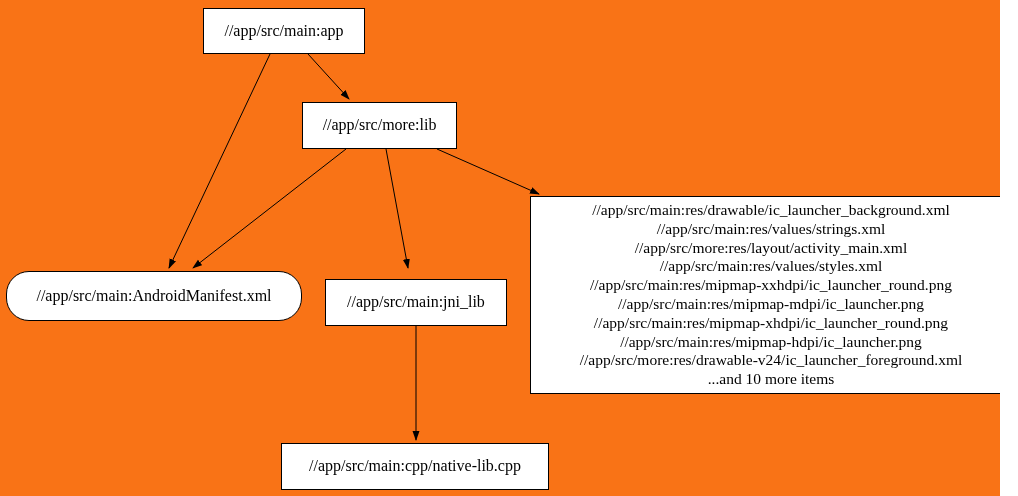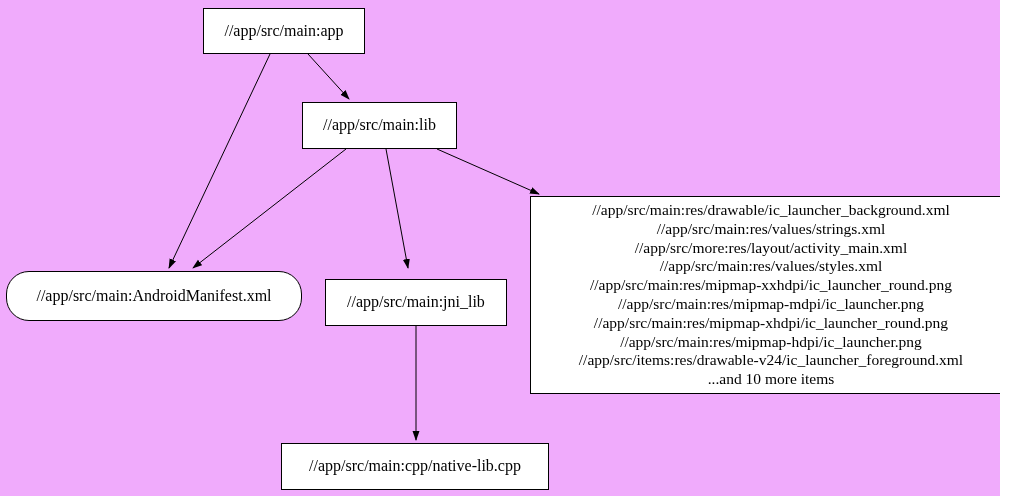--- a/index.html
+++ b/index.html
@@ -4,21 +4,21 @@
 <style>
   html, body {
     margin: 0;
     padding: 0;
     background: #ffffff;
   }
   .canvas {
     position: relative;
     width: 1000px;
     height: 496px;
-    background: #f0abfc;
+    background: #f97316;
     font-family: "Liberation Serif", "DejaVu Serif", serif;
     color: #000000;
     overflow: hidden;
   }
   .edges {
     position: absolute;
     left: 0;
     top: 0;
     width: 1018px;
     height: 496px;
@@ -69,41 +69,41 @@
     <line x1="386" y1="149" x2="408" y2="268" marker-end="url(#arrow)"></line>
     <line x1="437" y1="149" x2="539" y2="194" marker-end="url(#arrow)"></line>
     <line x1="416" y1="318" x2="416" y2="440" marker-end="url(#arrow)"></line>
   </svg>
 
   <div class="node" style="left:203px; top:8px; width:162px; height:46px;">
     <span>//app/src/main:app</span>
   </div>
 
   <div class="node" style="left:302px; top:102px; width:155px; height:47px;">
-    <span>//app/src/main:lib</span>
+    <span>//app/src/more:lib</span>
   </div>
 
   <div class="node" style="left:6px; top:271px; width:296px; height:50px;border-radius:23px;">
     <span>//app/src/main:AndroidManifest.xml</span>
   </div>
 
   <div class="node" style="left:325px; top:279px; width:182px; height:47px;">
     <span>//app/src/main:jni_lib</span>
   </div>
 
   <div class="node multiline" style="left:530px; top:196px; width:482px; height:198px;">
     <span>//app/src/main:res/drawable/ic_launcher_background.xml</span>
     <span>//app/src/main:res/values/strings.xml</span>
     <span>//app/src/more:res/layout/activity_main.xml</span>
     <span>//app/src/main:res/values/styles.xml</span>
     <span>//app/src/main:res/mipmap-xxhdpi/ic_launcher_round.png</span>
     <span>//app/src/main:res/mipmap-mdpi/ic_launcher.png</span>
     <span>//app/src/main:res/mipmap-xhdpi/ic_launcher_round.png</span>
     <span>//app/src/main:res/mipmap-hdpi/ic_launcher.png</span>
-    <span>//app/src/items:res/drawable-v24/ic_launcher_foreground.xml</span>
+    <span>//app/src/more:res/drawable-v24/ic_launcher_foreground.xml</span>
     <span>...and 10 more items</span>
   </div>
 
   <div class="node" style="left:281px; top:443px; width:268px; height:47px;">
     <span>//app/src/main:cpp/native-lib.cpp</span>
   </div>
 
 </div>
 
 </body></html>

